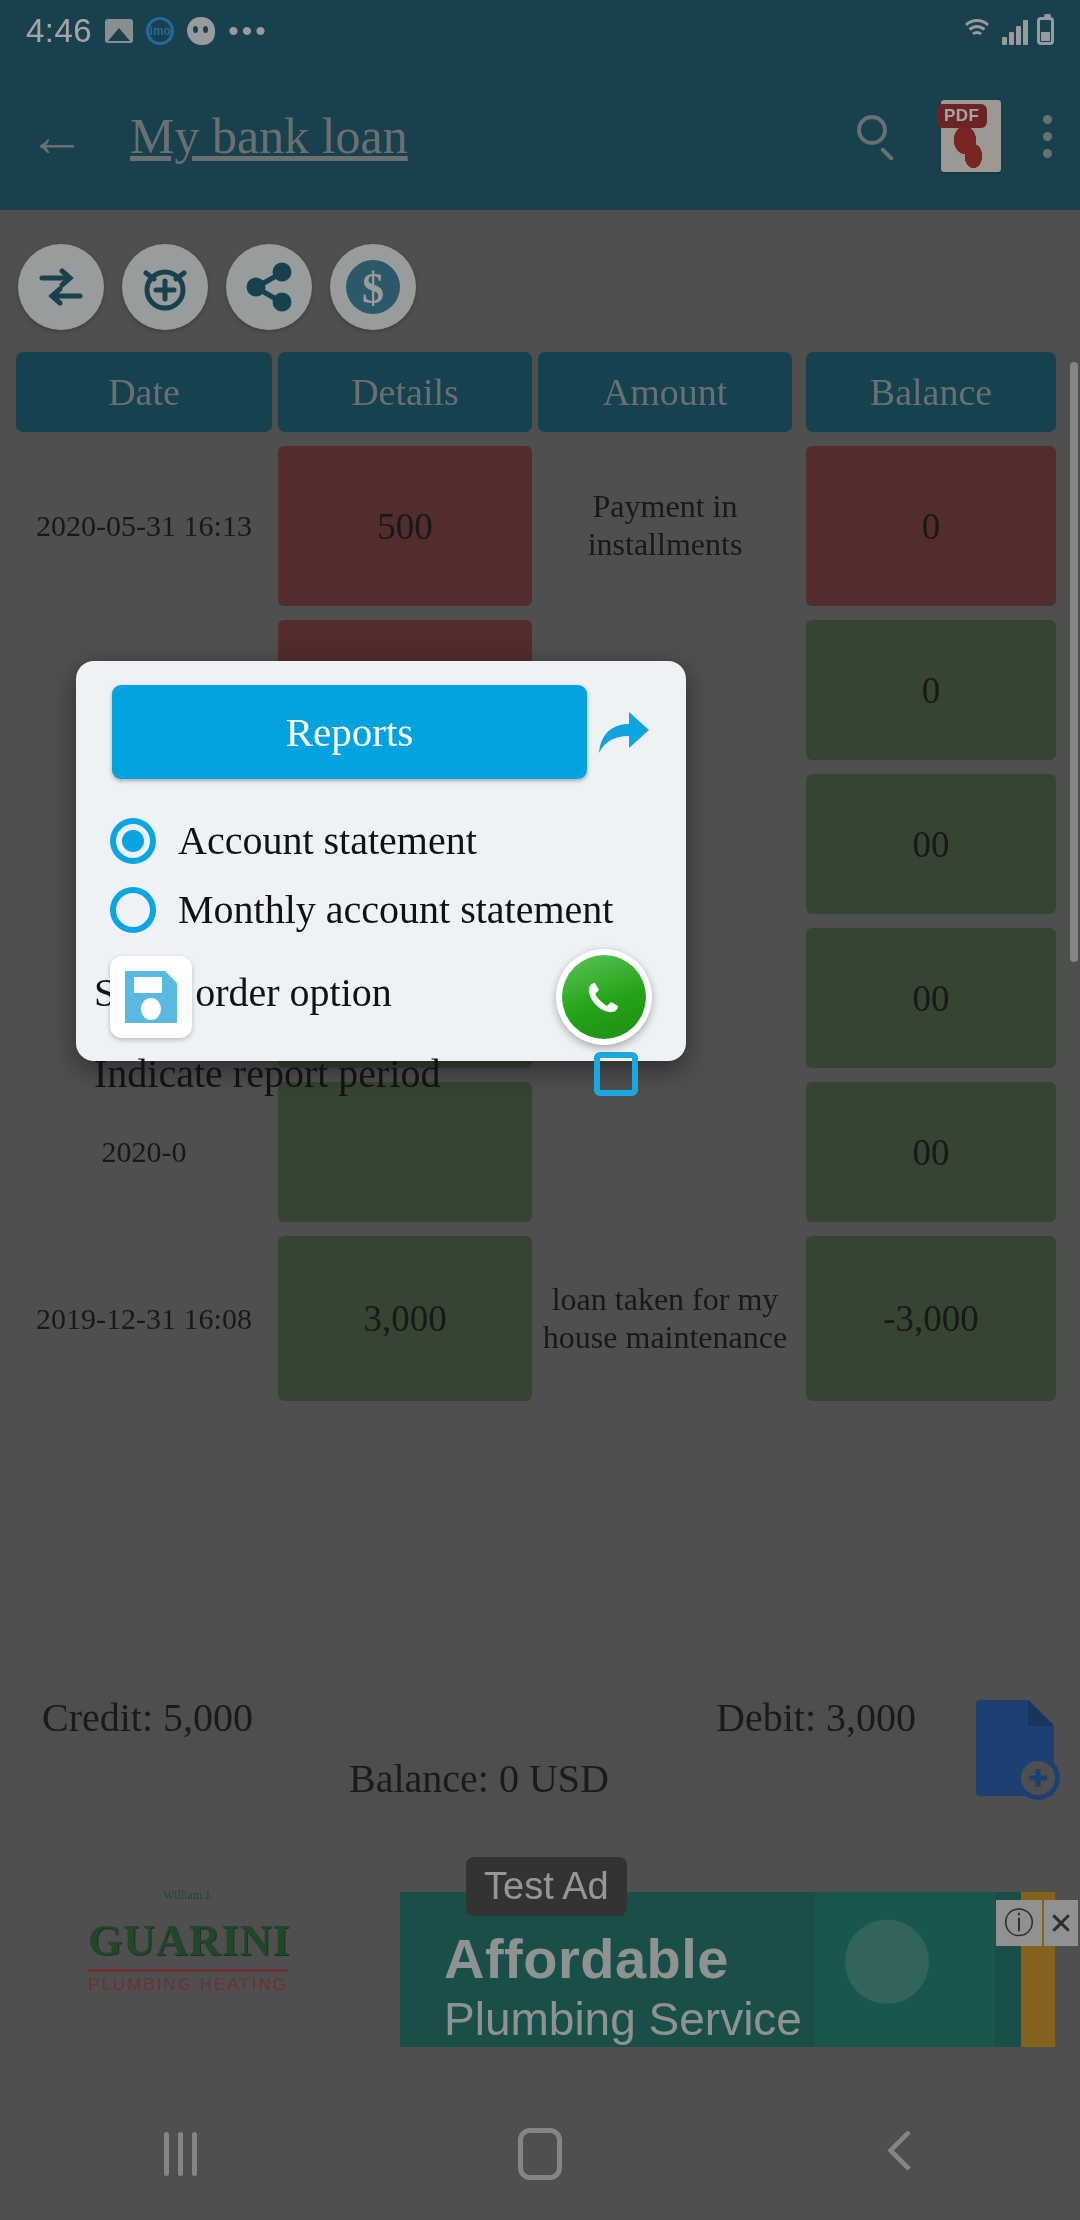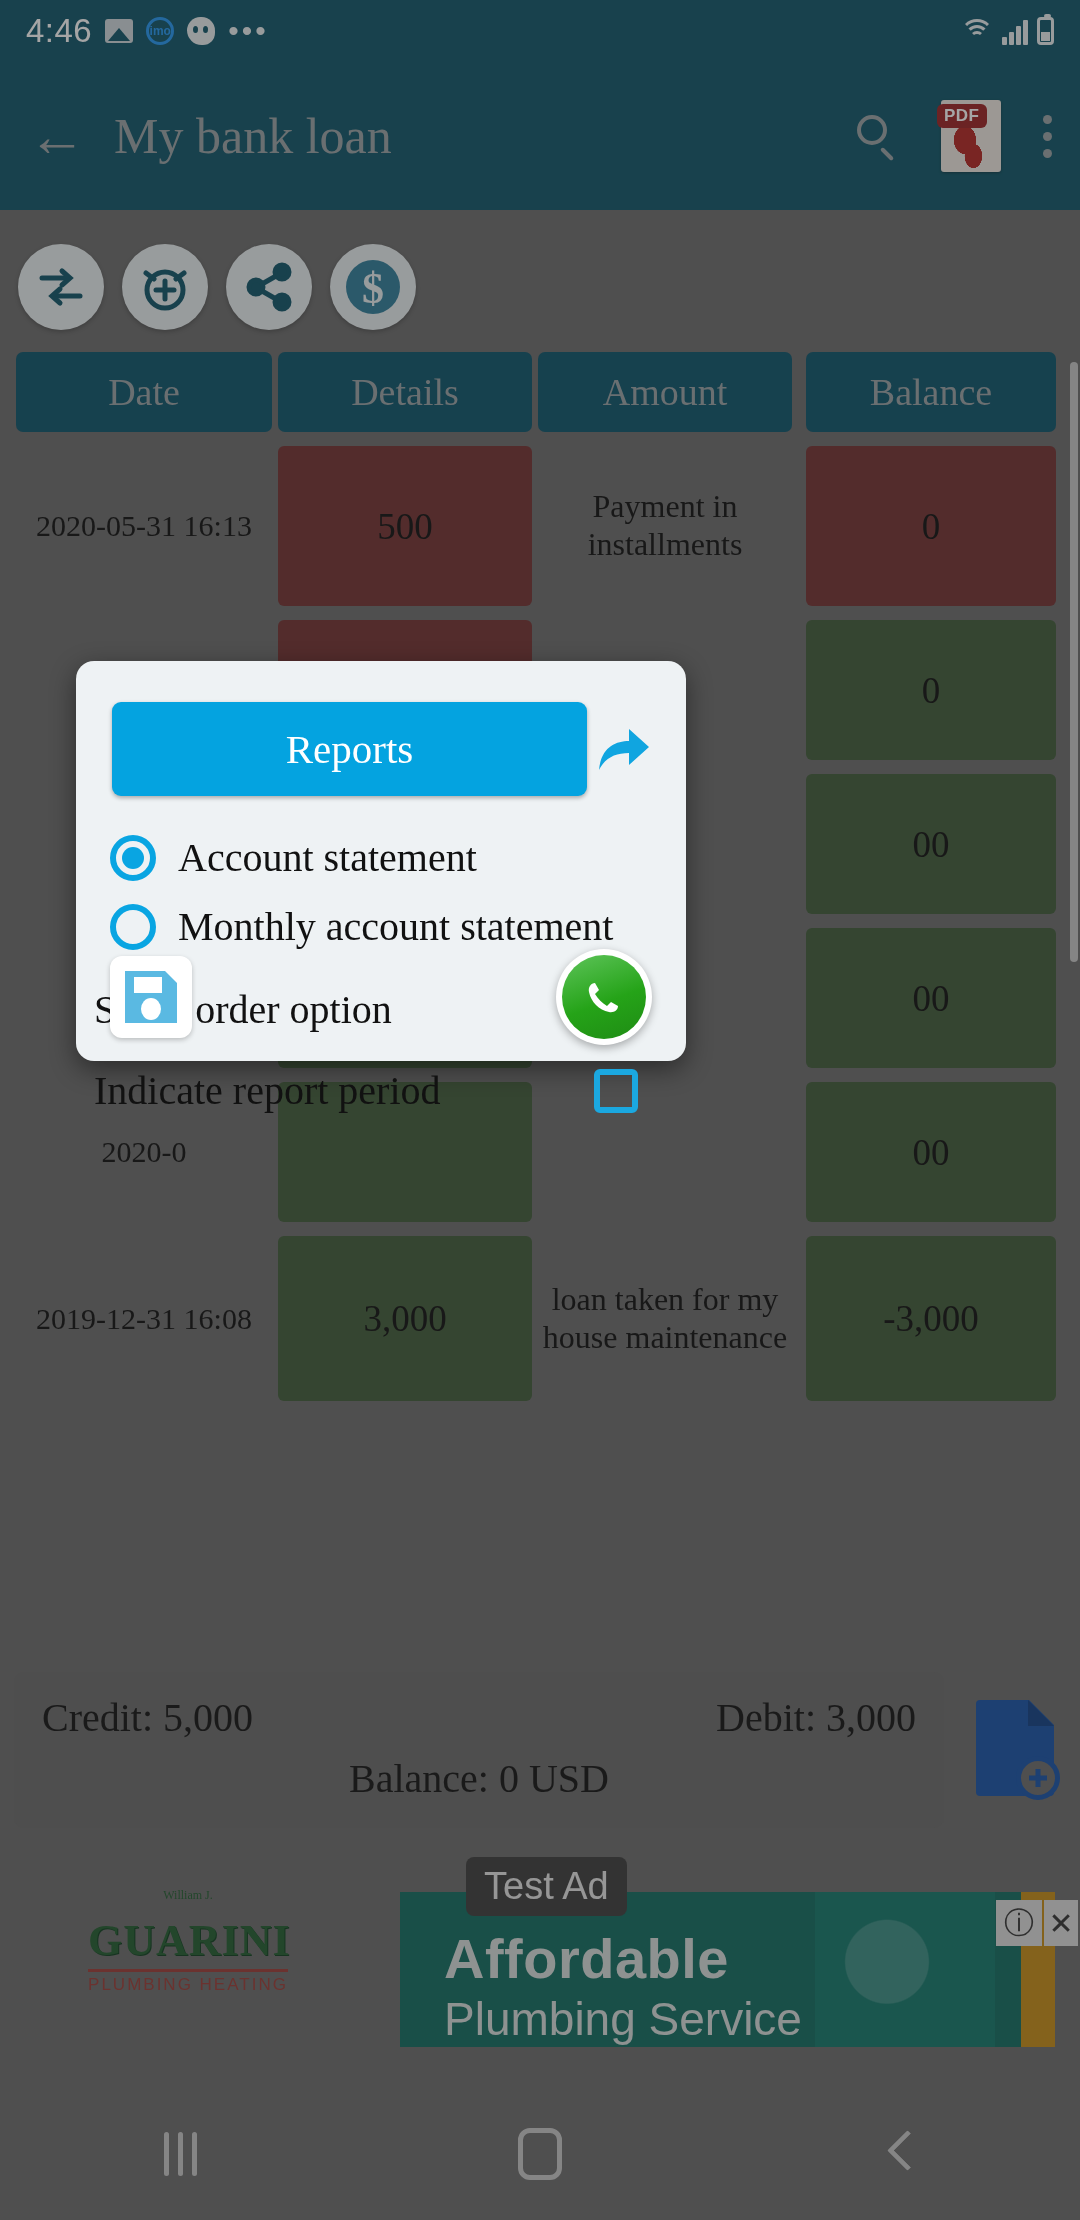--- a/index.html
+++ b/index.html
@@ -45,21 +45,21 @@
   .ico-batt{width:17px;height:28px;border:3px solid #e8eef0;border-radius:4px;position:relative;box-sizing:border-box;}
   .ico-batt:before{content:"";position:absolute;top:-6px;left:4px;width:7px;height:4px;background:#e8eef0;border-radius:2px;}
   .ico-batt:after{content:"";position:absolute;left:1px;right:1px;bottom:1px;height:9px;background:#e8eef0;}
 
   
   .appbar{
     position:absolute;top:62px;left:0;width:1080px;height:148px;
     background:#0d5468;display:flex;align-items:center;padding:0 28px;box-sizing:border-box;
   }
   .appbar .back{font-size:58px;color:#9aa3a6;line-height:1;font-family:"Liberation Sans",sans-serif;}
-  .appbar .title{font-size:50px;color:#9aa3a6;margin-left:28px;}
+  .appbar .title{font-size:50px;color:#9aa3a6;margin-left:44px;text-decoration:underline;}
   .appbar .actions{margin-left:auto;display:flex;align-items:center;gap:42px;}
   .search-i{width:42px;height:42px;position:relative;}
   .search-i:before{content:"";position:absolute;top:0;left:0;width:30px;height:30px;border:4px solid #9aa3a6;border-radius:50%;box-sizing:border-box;}
   .search-i:after{content:"";position:absolute;bottom:1px;right:4px;width:16px;height:4px;background:#9aa3a6;transform:rotate(45deg);border-radius:2px;}
   .pdf-i{width:60px;height:72px;background:#efe9e2;border-radius:3px;position:relative;box-shadow:0 1px 3px rgba(0,0,0,.35);}
   .pdf-i .tag{position:absolute;top:4px;left:-4px;background:#9c1f22;color:#fff;font-family:"Liberation Sans",sans-serif;
      font-size:17px;font-weight:bold;padding:2px 7px;border-radius:6px;letter-spacing:.5px;}
   .pdf-i .swirl{position:absolute;bottom:4px;left:12px;width:34px;height:40px;
      background:radial-gradient(ellipse at 35% 30%, #b3241f 0 35%, transparent 36%),
                 radial-gradient(ellipse at 60% 70%, #b3241f 0 30%, transparent 31%);
@@ -142,21 +142,21 @@
   .nav-back:before{content:"";position:absolute;left:6px;top:4px;width:24px;height:24px;
      border-left:5px solid #c9c9c9;border-bottom:5px solid #c9c9c9;transform:rotate(45deg);border-radius:2px;}
 
   
   .scrim{position:absolute;inset:0;background:rgba(40,40,40,.42);}
   .dialog{
     position:absolute;left:76px;top:661px;width:610px;height:400px;
     background:#eef2f4;border-radius:18px;box-shadow:0 8px 26px rgba(0,0,0,.45);
     padding:0;box-sizing:border-box;
   }
-  .dlg-head{display:flex;align-items:center;padding:41px 26px 0 36px;}
+  .dlg-head{display:flex;align-items:center;padding:24px 26px 0 36px;}
   .dlg-title{flex:0 0 475px;background:#04a3e0;color:#ffffff;font-size:41px;text-align:center;
      padding:23px 0;border-radius:9px;box-shadow:0 2px 4px rgba(0,0,0,.3);}
   .share-arrow{margin-left:auto;margin-right:6px;width:62px;height:60px;display:flex;align-items:center;justify-content:center;}
   .radios{margin-top:38px;padding-left:34px;}
   .radio-row{display:flex;align-items:center;gap:22px;margin-bottom:22px;}
   .radio{width:46px;height:46px;border:6px solid #09a5e2;border-radius:50%;box-sizing:border-box;
      display:flex;align-items:center;justify-content:center;flex:0 0 auto;}
   .radio .dot{width:22px;height:22px;border-radius:50%;background:#09a5e2;}
   .radio-label{font-size:40px;color:#111;}
   .checks{margin-top:36px;padding:0 48px 0 18px;}

